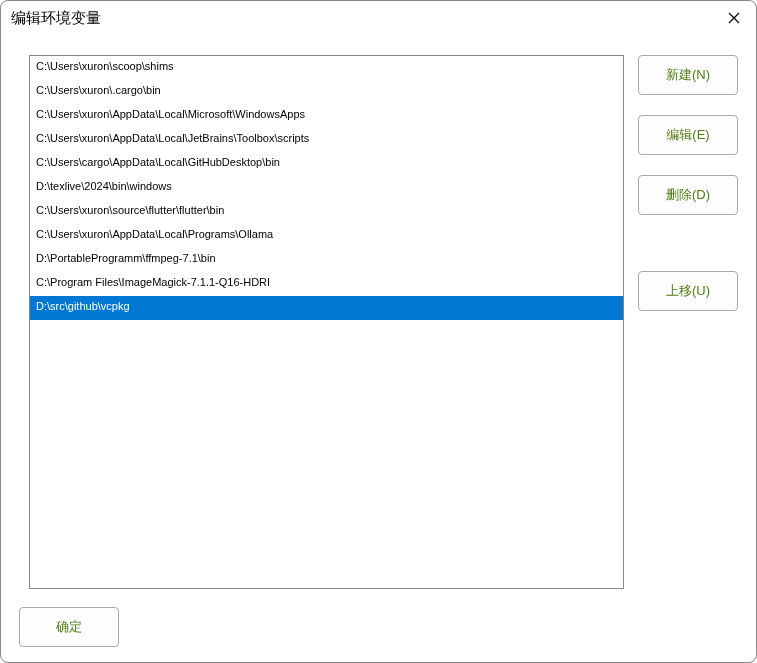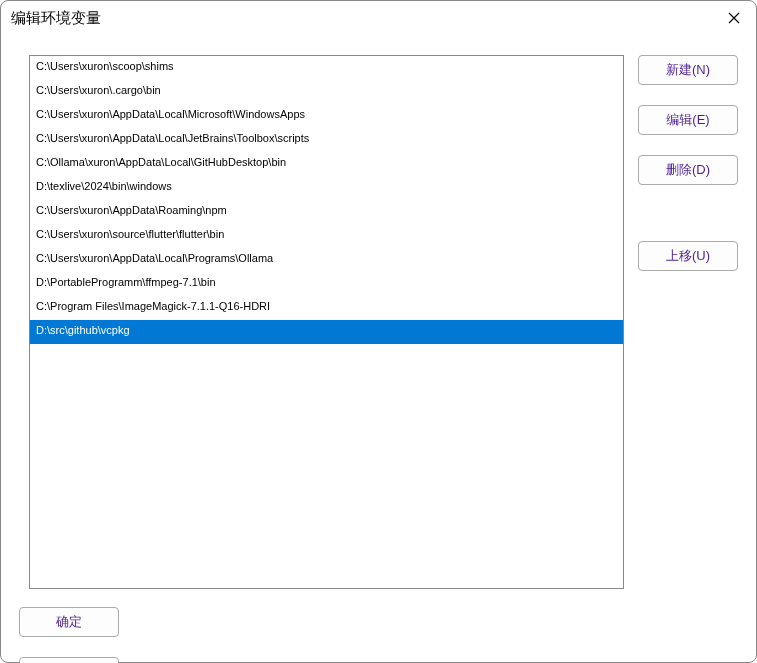--- a/index.html
+++ b/index.html
@@ -75,31 +75,31 @@
       background: #0078d4;
       color: #ffffff;
     }
     .side-buttons {
       width: 100px;
       display: flex;
       flex-direction: column;
       gap: 0;
     }
     .btn {
-      height: 30px;
+      height: 40px;
       border: 1px solid #aaa;
       border-radius: 4px;
       background: #fdfdfd;
       font-size: 13px;
       font-family: inherit;
       cursor: pointer;
       display: flex;
       align-items: center;
       justify-content: center;
-      color: #4c1d95;
+      color: #4d7c0f;
     }
     .gap-sm { margin-bottom: 20px; }
     .gap-lg { margin-bottom: 56px; }
     .footer {
       display: flex;
       justify-content: flex-end;
       gap: 20px;
       padding: 8px 18px 14px 18px;
       flex-direction: column;
     }
@@ -119,23 +119,22 @@
         </svg>
     </div>
   </div>
 
   <div class="content">
     <div class="listbox" id="listbox">
         <div class="list-item">C:\Users\xuron\scoop\shims</div>
         <div class="list-item">C:\Users\xuron\.cargo\bin</div>
         <div class="list-item">C:\Users\xuron\AppData\Local\Microsoft\WindowsApps</div>
         <div class="list-item">C:\Users\xuron\AppData\Local\JetBrains\Toolbox\scripts</div>
-        <div class="list-item">C:\Ollama\xuron\AppData\Local\GitHubDesktop\bin</div>
+        <div class="list-item">C:\Users\cargo\AppData\Local\GitHubDesktop\bin</div>
         <div class="list-item">D:\texlive\2024\bin\windows</div>
-        <div class="list-item">C:\Users\xuron\AppData\Roaming\npm</div>
         <div class="list-item">C:\Users\xuron\source\flutter\flutter\bin</div>
         <div class="list-item">C:\Users\xuron\AppData\Local\Programs\Ollama</div>
         <div class="list-item">D:\PortableProgramm\ffmpeg-7.1\bin</div>
         <div class="list-item">C:\Program Files\ImageMagick-7.1.1-Q16-HDRI</div>
         <div class="list-item selected">D:\src\github\vcpkg</div>
       </div>
 
     <div class="side-buttons">
       <button class="btn gap-sm">新建(N)</button>
       <button class="btn gap-sm">编辑(E)</button>

